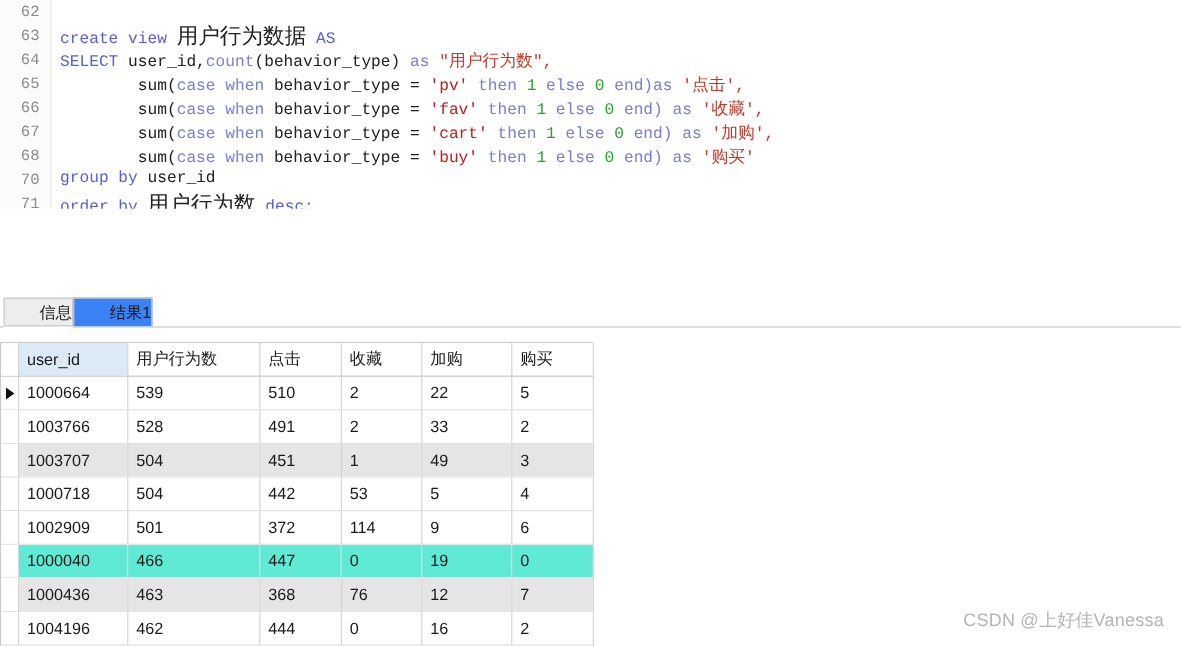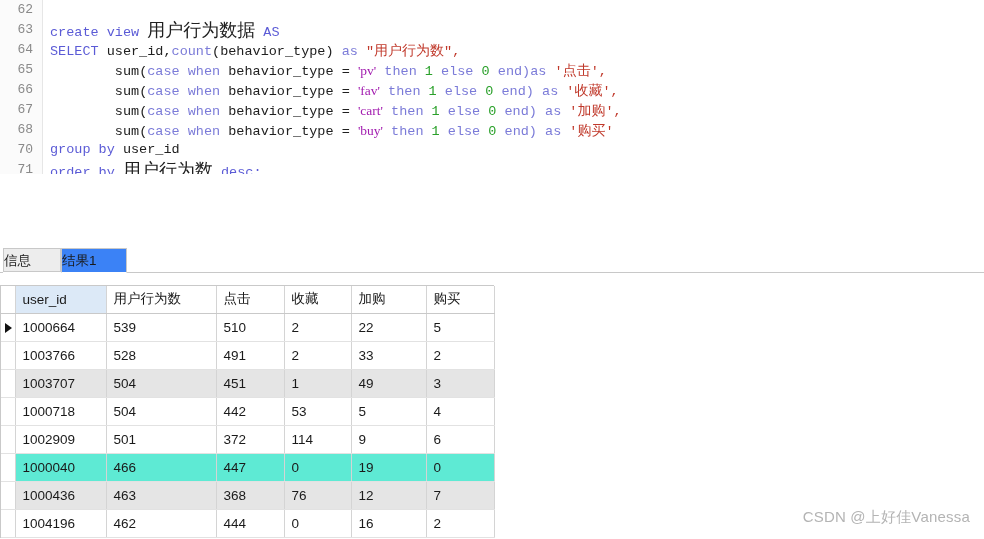--- a/index.html
+++ b/index.html
@@ -51,21 +51,21 @@
     border-right: 1px solid #e6e6e6;
   }
   .code-text {
     position: absolute;
     left: 50px;
     top: 0;
   }
   .kw      { color: #5b5bd6; text-align: center; }
   .kw2     { color: #7b7bd8; }
   .id      { color: #202020; }
-  .str     { color: #a21caf; font-family: Liberation Serif, serif; }
+  .str     { color: #b91c1c; }
   .dstr    { color: #c0392b; }
   .num     { color: #2aa02a; }
   .cn      { color: #c0392b; font-family: "Liberation Sans","DejaVu Sans",sans-serif; font-size: 14px; }
   .cnblk   { color: #202020; font-family: "Liberation Sans","DejaVu Sans",sans-serif; font-size: 18px; }
   .punct   { color: #202020; }
   .caret {
     display: inline-block;
     width: 1px;
     height: 15px;
     background: #000;
@@ -89,21 +89,21 @@
     width: 984px;
     height: 25px;
   }
   .tab {
     position: absolute;
     top: 0;
     height: 24px;
     line-height: 24px;
     font-size: 13.5px;
     color: #1a1a1a;
-    text-align: left;
+    text-align: right;
     border: 1px solid #c8c8c8;
     box-sizing: border-box;
     font-family: "Liberation Sans", "DejaVu Sans", sans-serif;
   }
   .tab.inactive {
     left: 3px;
     width: 58px;
     background: #ededed;
     border-bottom: 1px solid #c8c8c8;
   }

